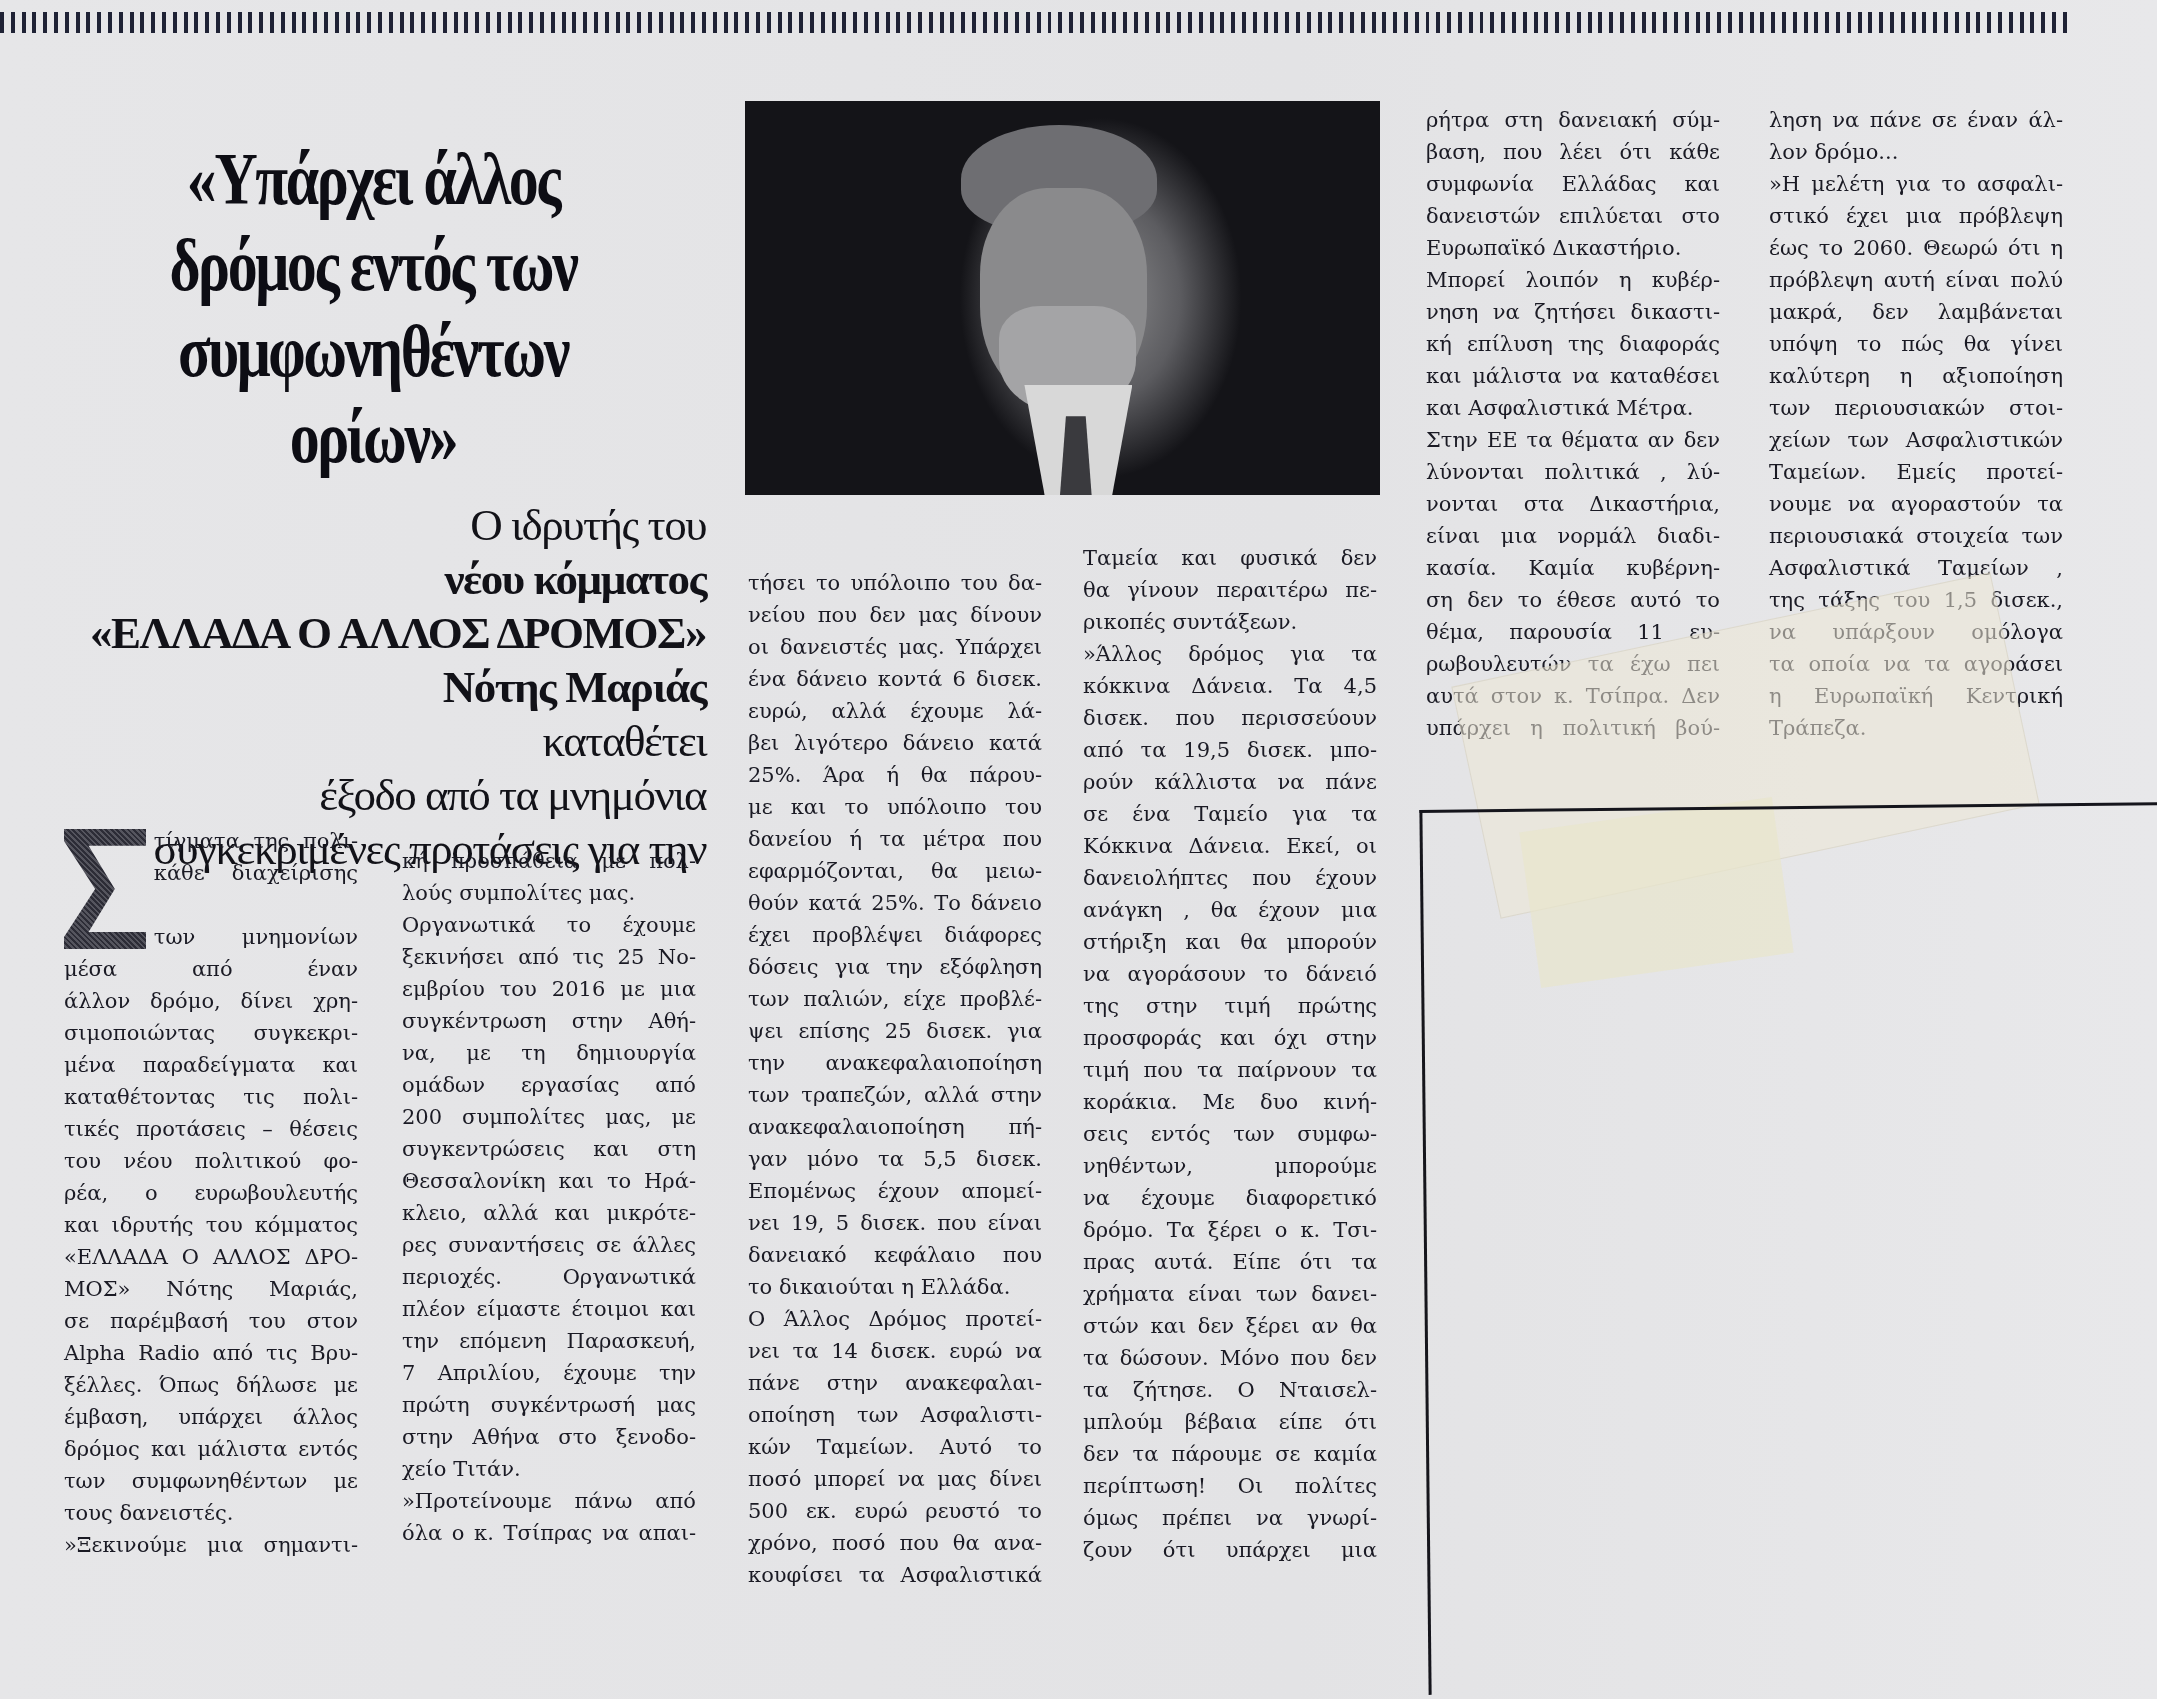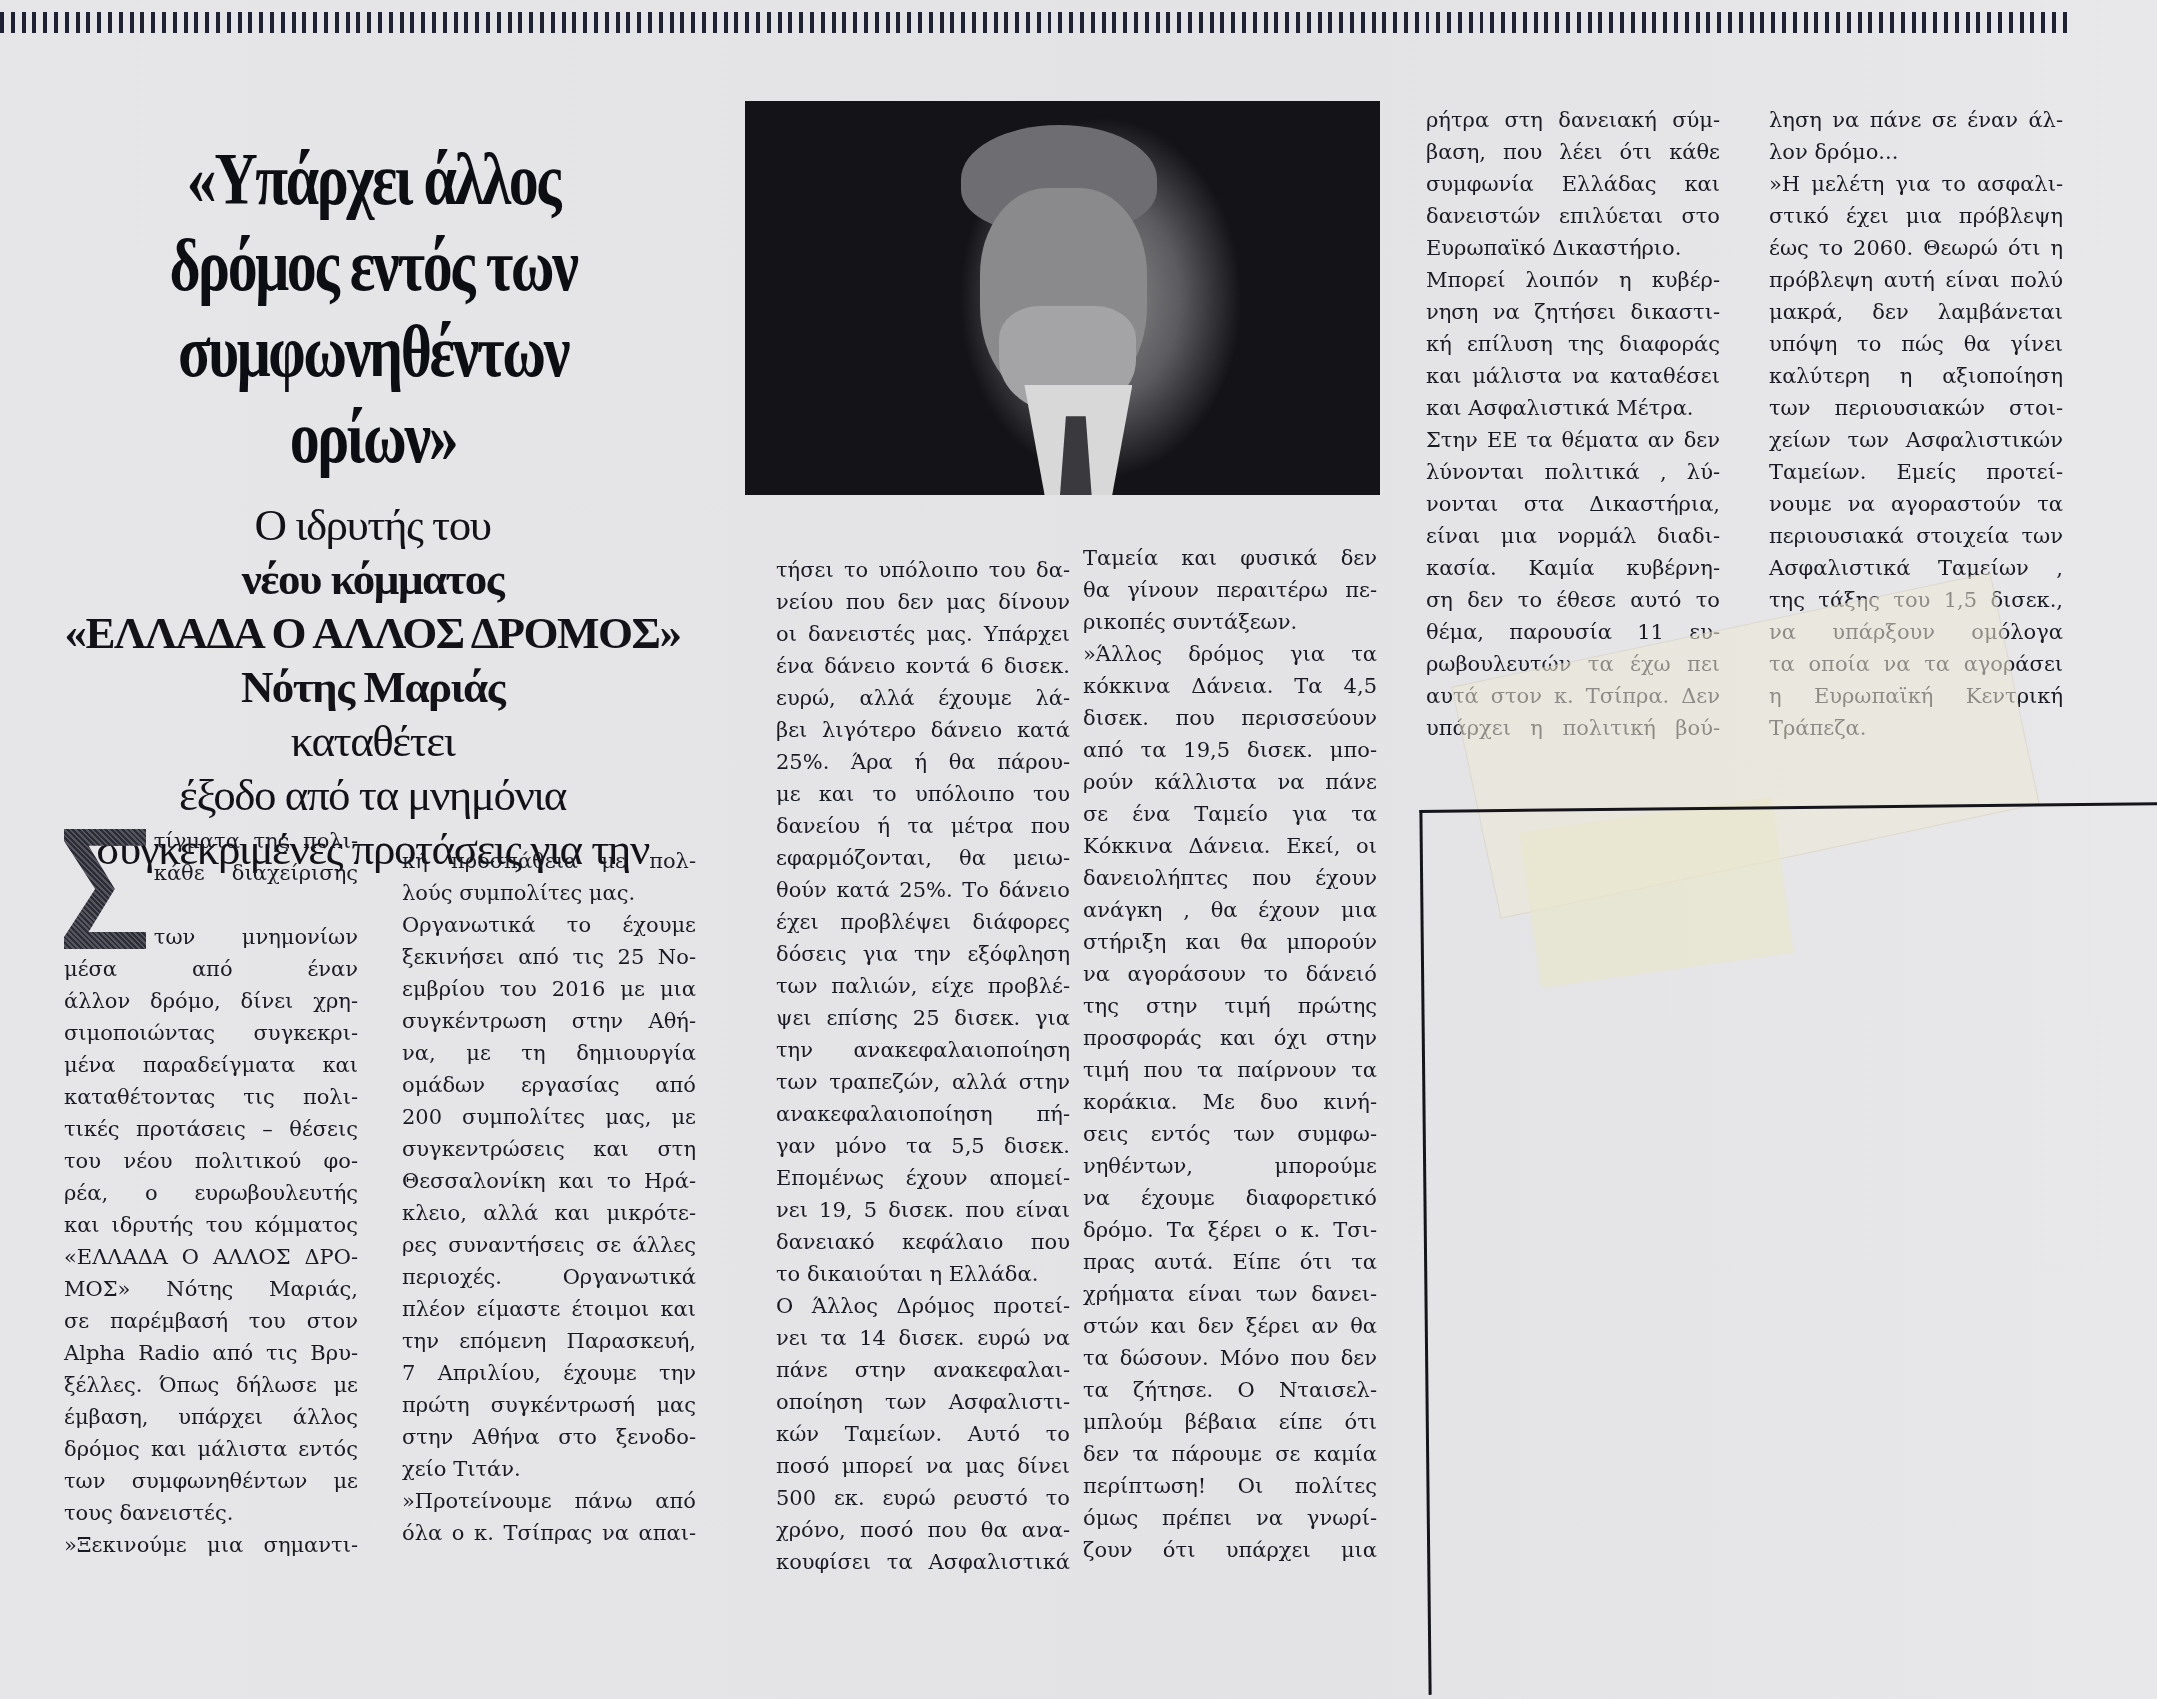--- a/index.html
+++ b/index.html
@@ -19,21 +19,21 @@
     position: absolute; left: 69px; top: 88px; width: 608px;
     text-align: center;
     font-family: "Liberation Serif", serif; font-weight: bold;
     font-size: 73px; line-height: 86px; letter-spacing: -2.9px;
     transform: scaleX(0.82); transform-origin: center top;
     color: #0d0d14;
   }
   .headline span { display: block; }
   .subhead {
     position: absolute; left: 39px; top: 498px; width: 667px;
-    text-align: center;
+    text-align: right;
     font-family: "Liberation Serif", serif; font-size: 45px; line-height: 54px;
     letter-spacing: -1.5px; color: #121218;
   }
   .subhead span { display: block; }
   .subhead b { font-weight: bold; }
   .col {
     position: absolute; width: 294px;
     font-family: "DejaVu Serif", serif; font-size: 21px; line-height: 32px;
     text-align: justify; color: #1a1a24;
   }
@@ -140,21 +140,21 @@
       <span class="line">περιοχές. Οργανωτικά</span>
       <span class="line">πλέον είμαστε έτοιμοι και</span>
       <span class="line">την επόμενη Παρασκευή,</span>
       <span class="line">7 Απριλίου, έχουμε την</span>
       <span class="line">πρώτη συγκέντρωσή μας</span>
       <span class="line">στην Αθήνα στο ξενοδο-</span>
       <span class="line last">χείο Τιτάν.</span>
       <span class="line">»Προτείνουμε πάνω από</span>
       <span class="line">όλα ο κ. Τσίπρας να απαι-</span>
     </div>
-  <div class="col" id="col2" style="left:748px; top:554px;margin-left:28px;">
+  <div class="col" id="col2" style="left:748px; top:567px;">
       <span class="line">τήσει το υπόλοιπο του δα-</span>
       <span class="line">νείου που δεν μας δίνουν</span>
       <span class="line">οι δανειστές μας. Υπάρχει</span>
       <span class="line">ένα δάνειο κοντά 6 δισεκ.</span>
       <span class="line">ευρώ, αλλά έχουμε λά-</span>
       <span class="line">βει λιγότερο δάνειο κατά</span>
       <span class="line">25%. Άρα ή θα πάρου-</span>
       <span class="line">με και το υπόλοιπο του</span>
       <span class="line">δανείου ή τα μέτρα που</span>
       <span class="line">εφαρμόζονται, θα μειω-</span>

